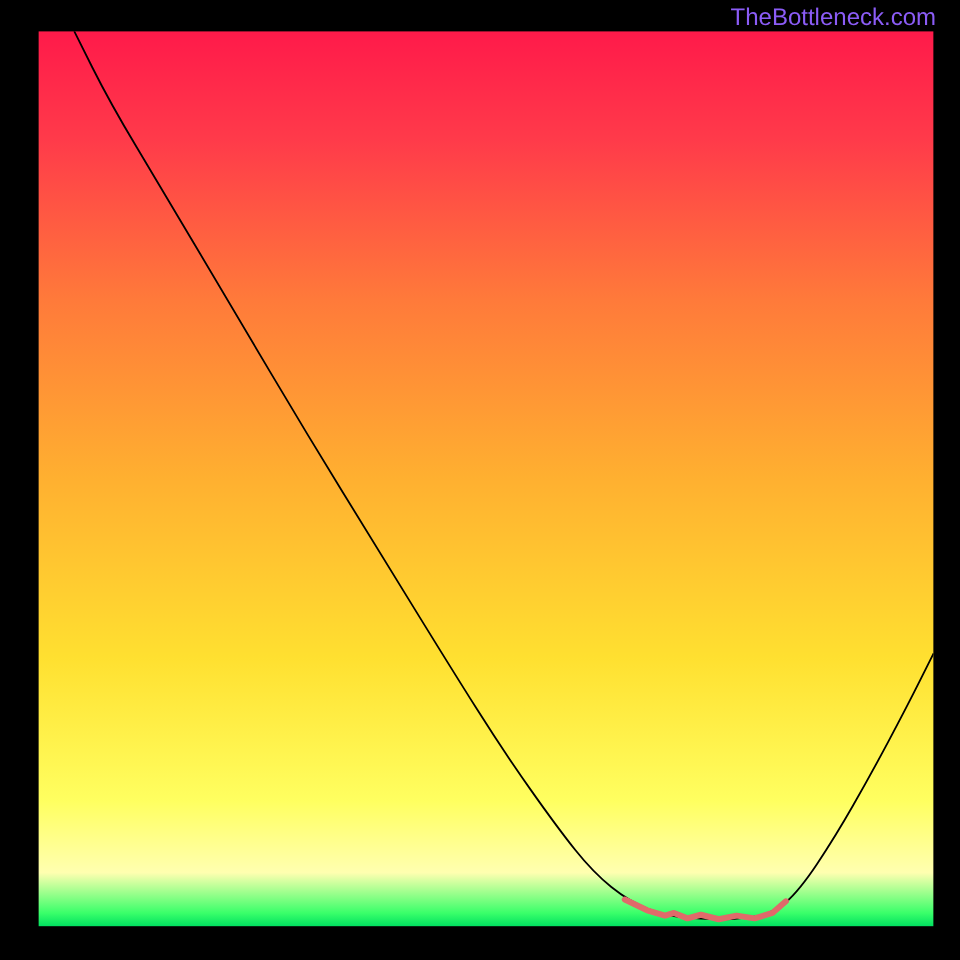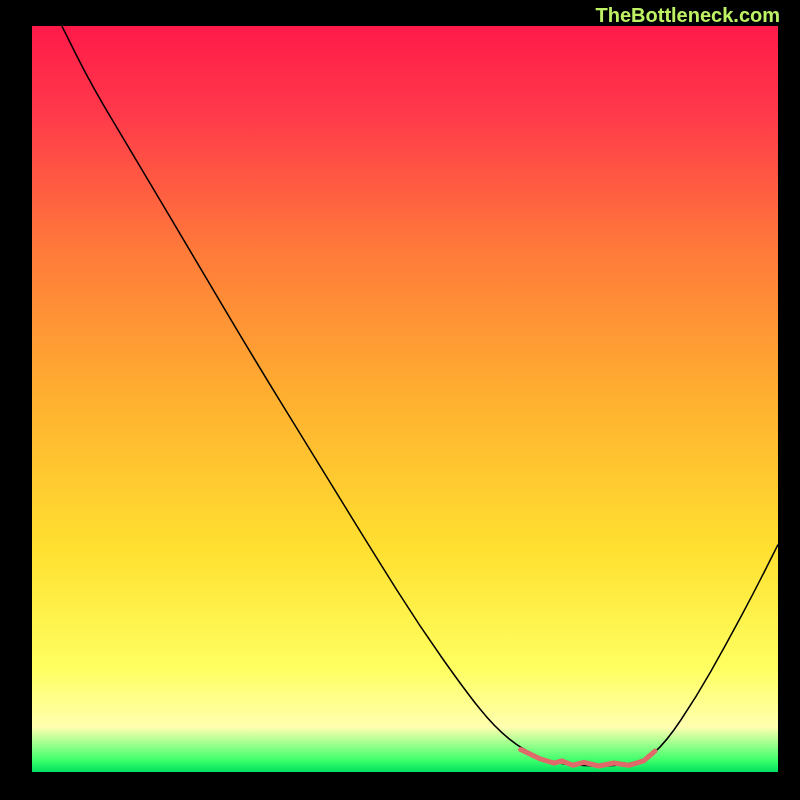--- a/index.html
+++ b/index.html
@@ -21,23 +21,23 @@
     position: absolute;
     left: 32px;
     top: 26px;
     width: 746px;
     height: 746px;
   }
   .watermark {
     position: absolute;
     top: 4px;
     right: 20px;
-    color: #bef264;
+    color: #8b5cf6;
     font-size: 20px;
-    font-weight: bold;
+    font-weight: normal;
     font-family: Arial, sans-serif;
     z-index: 10;
   }
   svg { display: block; }
 </style>
 </head>
 <body>
 
 <div class="container">
   <div class="watermark">TheBottleneck.com</div>

